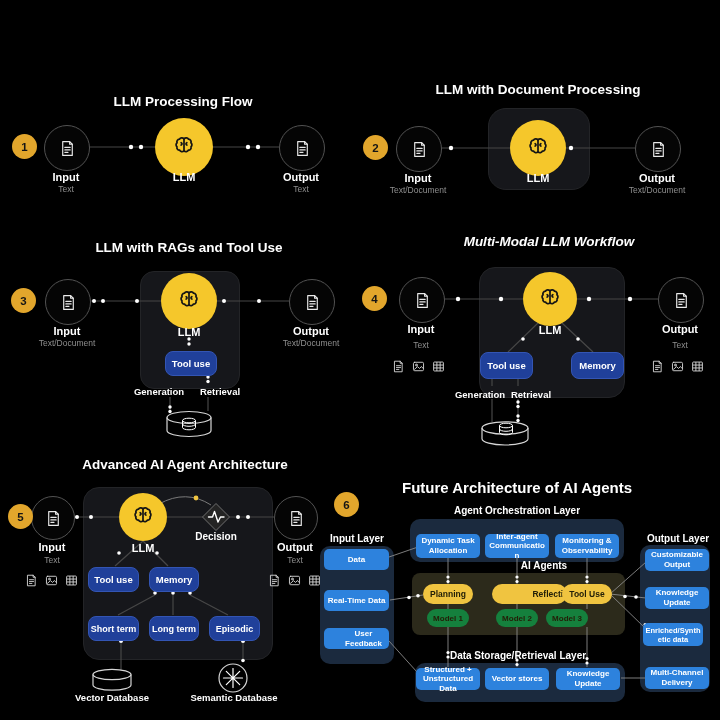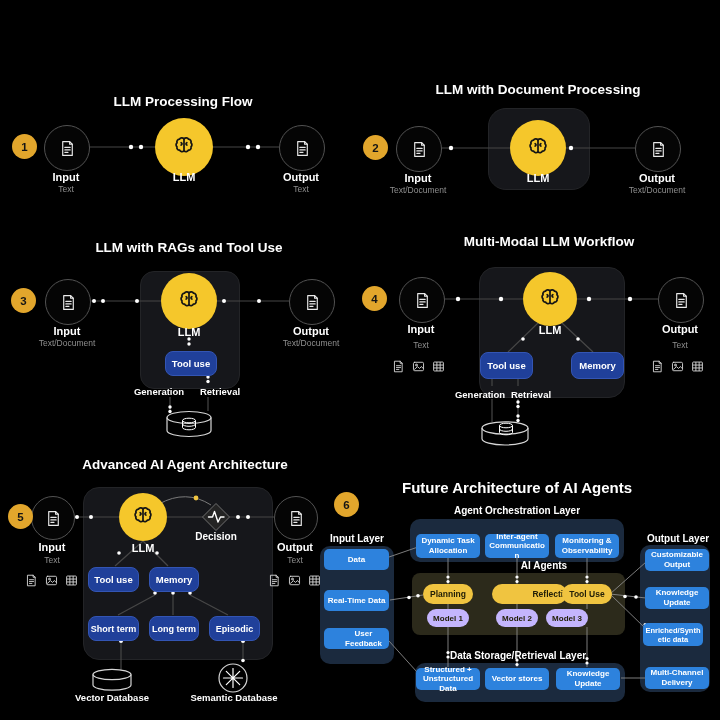--- a/index.html
+++ b/index.html
@@ -31,21 +31,21 @@
   .icon-row{position:absolute;display:flex;gap:7px;z-index:3;}
   .micon{width:13px;height:13px;color:#DCDCDC;display:block;}
   .micon svg{width:13px;height:13px;}
   .layer-container{position:absolute;background:#1B2A3E;border-radius:10px;z-index:1;}
   .agents-container{position:absolute;background:#2C2A1B;border-radius:8px;z-index:1;}
   .layer-box{position:absolute;background:#2D82DD;border-radius:5px;color:#fff;font-weight:700;
              font-size:8px;line-height:1.2;display:flex;align-items:center;justify-content:center;
              text-align:center;padding:1px 2px;box-sizing:border-box;overflow-wrap:anywhere;z-index:3;}
   .pill{position:absolute;background:#F0C440;border-radius:10px;color:#232008;font-weight:700;
         font-size:8.5px;display:flex;align-items:center;justify-content:center;z-index:3;}
-  .pill-sm{position:absolute;background:#c4b5fd;border-radius:9px;color:#232008;font-weight:700;
+  .pill-sm{position:absolute;background:#15803d;border-radius:9px;color:#232008;font-weight:700;
            font-size:8px;display:flex;align-items:center;justify-content:center;z-index:3;}
   .underlay{position:absolute;left:0;top:0;z-index:1;}
 </style>
 </head>
 <body>
 
 <div class="stage">
 
   <div class="container-dark" style="left:488px;top:108px;width:100px;height:80px;border-radius:18px;"></div>
   <div class="container-dark" style="left:140px;top:271px;width:98px;height:116px;border-radius:14px;"></div>
@@ -343,21 +343,21 @@
     <div class="lbl sub" style="left:67px;top:338px;">Text/Document</div>
     <div class="lbl b11" style="left:189px;top:326px;">LLM</div>
     <div class="lbl b11" style="left:311px;top:325px;">Output</div>
     <div class="lbl sub" style="left:311px;top:338px;">Text/Document</div>
     <div class="btn-blue" style="left:165px;top:351px;width:50px;height:23px;">Tool use</div>
     <div class="lbl b95" style="left:159px;top:386px;">Generation</div>
     <div class="lbl b95" style="left:220px;top:386px;">Retrieval</div>
   </div>
 
   <div>
-    <div class="sec-title" style="left:549px;top:234px;">Multi-Modal LLM Workflow</div>
+    <div class="sec-title" style="left:549px;top:234px;font-style:italic;">Multi-Modal LLM Workflow</div>
     <div class="badge" style="left:362px;top:286px;">4</div>
     <div class="io-circle" style="left:399px;top:277px;width:44px;height:44px;">
         <svg class="doc">
           <use href="#i-doc"></use>
         </svg>
       </div>
     <div class="llm-circle" style="left:523px;top:272px;width:54px;height:54px;">
         <svg class="brain">
           <use href="#i-brain"></use>
         </svg>

